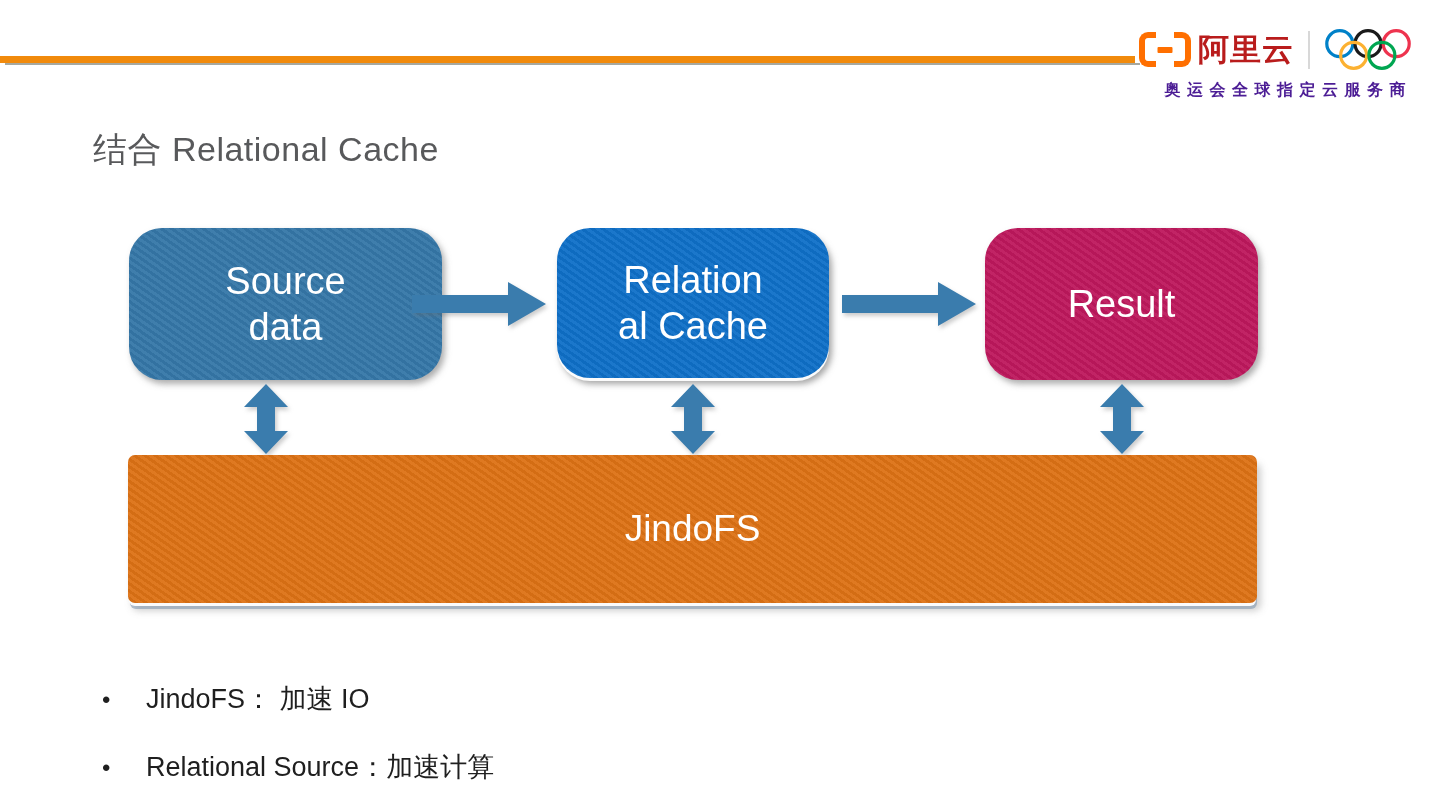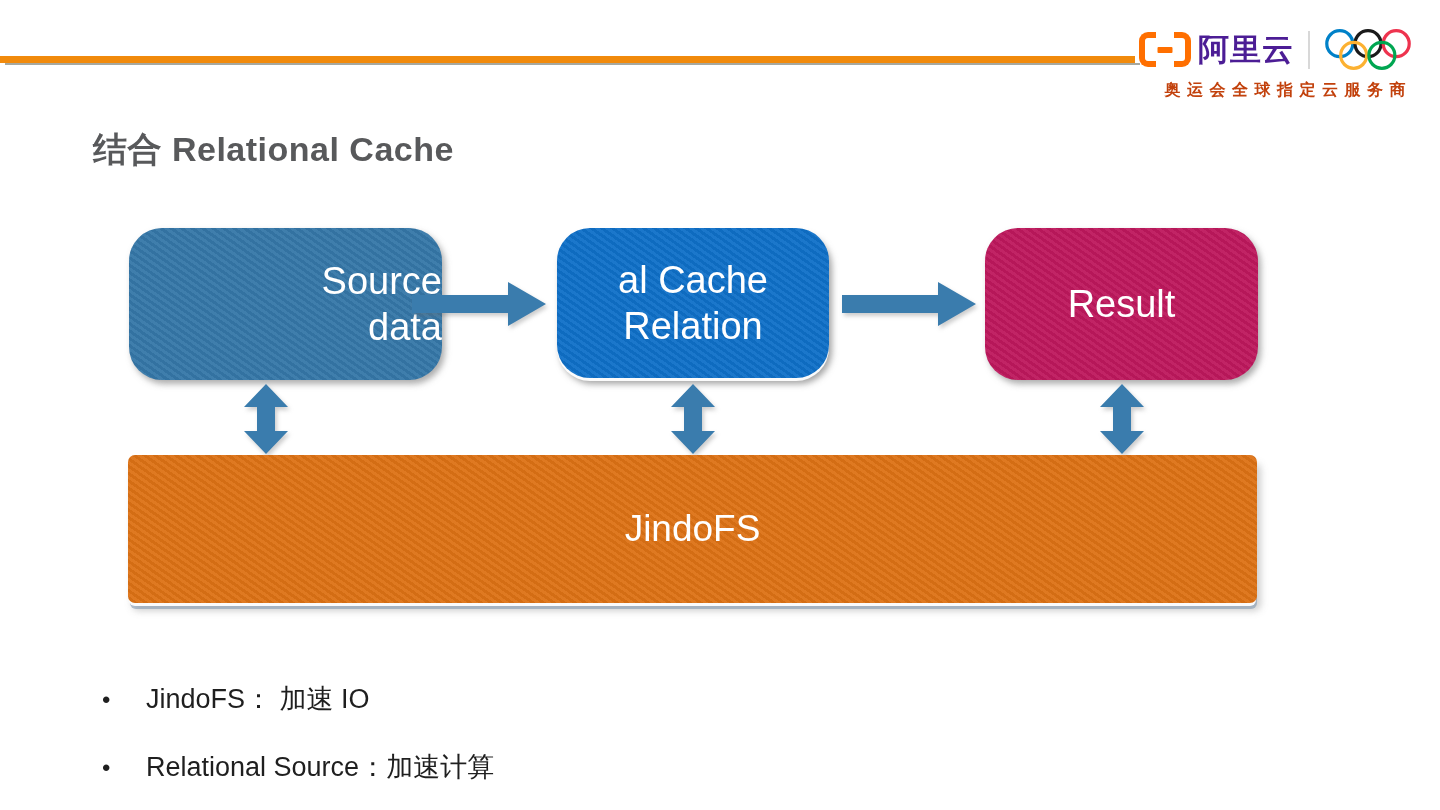--- a/index.html
+++ b/index.html
@@ -22,41 +22,41 @@
   .bracket { position:absolute; top:0; width:17px; height:35px; border:6px solid #FF6F00; box-sizing:border-box; }
   .bracket-left  { left:0;  border-right:none; border-radius:9px 0 0 9px; }
   .bracket-right { right:0; border-left:none;  border-radius:0 9px 9px 0; }
   .logo-dash { position:absolute; left:50%; top:50%; transform:translate(-50%,-50%);
     width:15px; height:6px; background:#FF6F00; border-radius:1px; }
   .logo-text { font-size:31px; font-weight:bold; color:#FF6F00; letter-spacing:1px;
     margin-left:7px; line-height:1; white-space:nowrap; }
   .brand-divider { width:2px; height:38px; background:#d8d8d8; margin:0 14px; }
   .rings { display:block; }
   .ring { fill:none; stroke-width:3.6; }
-  .tagline { margin-top:9px; font-size:16px; color:#c2410c; letter-spacing:6.5px;
+  .tagline { margin-top:9px; font-size:16px; color:#4c1d95; letter-spacing:6.5px;
     white-space:nowrap; font-weight:bold; }
 
   
-  .title { position:absolute; left:93px; top:127px; margin:0; font-weight:bold;
+  .title { position:absolute; left:93px; top:127px; margin:0; font-weight:normal;
     font-size:34px; color:#58595b; letter-spacing:.5px; white-space:nowrap; }
 
   
   .diagram { position:absolute; inset:0; }
   .node {
     position:absolute; border-radius:33px; color:#ffffff;
     display:flex; flex-direction:column; align-items:center; justify-content:center;
     text-align:center;
   }
   .node::before { 
     content:""; position:absolute; inset:0; border-radius:inherit; pointer-events:none;
     background:repeating-linear-gradient(35deg, rgba(255,255,255,.05) 0 3px, rgba(0,0,0,.045) 3px 6px);
   }
   .node-line { position:relative; font-size:38px; line-height:46px; }
   .node-source { left:129px; top:228px; width:313px; height:152px;
-    box-shadow:3px 4px 6px rgba(105,105,105,.55);align-items:flex-end; }
+    box-shadow:3px 4px 6px rgba(105,105,105,.55); }
   .node-cache  { left:557px; top:228px; width:272px; height:150px;
     box-shadow:0 3px 0 0 rgba(255,255,255,.95), 3px 6px 6px rgba(105,105,105,.6); }
   .node-result { left:985px; top:228px; width:273px; height:152px;
     box-shadow:3px 4px 6px rgba(105,105,105,.55); }
   .node-jindofs { left:128px; top:455px; width:1129px; height:148px; border-radius:24px;
     box-shadow:0 4px 0 -1px rgba(255,255,255,.95), 1px 7px 0 -1px rgba(125,150,175,.55), 4px 8px 7px rgba(120,120,120,.35); }
   .node-jindofs .node-line { font-size:37px; }
 
   .arrow { position:absolute; filter:drop-shadow(2px 3px 2px rgba(110,110,110,.35)); }
   .arrow-h1 { left:412px; top:282px; }
@@ -79,21 +79,21 @@
 
   <div class="top-rule" style="background-color: rgb(241, 138, 12);"></div>
 
   <div class="brand">
     <div class="brand-row">
       <span class="logo-mark">
         <span class="bracket bracket-left" style="border-color: rgb(255, 111, 0);"></span>
         <span class="logo-dash" style="background-color: rgb(255, 111, 0);"></span>
         <span class="bracket bracket-right" style="border-color: rgb(255, 111, 0);"></span>
       </span>
-      <span class="logo-text" style="color: #4c1d95;">阿里云</span>
+      <span class="logo-text" style="color: #b91c1c;">阿里云</span>
       <span class="brand-divider"></span>
       <svg class="rings" viewBox="0 0 98 48" width="88" height="43" aria-hidden="true">
         <circle class="ring" cx="17.5" cy="17.5" r="14.5" style="stroke: rgb(0, 129, 200);"></circle>
         <circle class="ring" cx="49" cy="17.5" r="14.5" style="stroke: rgb(26, 26, 26);"></circle>
         <circle class="ring" cx="80.5" cy="17.5" r="14.5" style="stroke: rgb(238, 51, 78);"></circle>
         <circle class="ring" cx="33" cy="30.5" r="14.5" style="stroke: rgb(252, 177, 49);"></circle>
         <circle class="ring" cx="64.5" cy="30.5" r="14.5" style="stroke: rgb(0, 166, 81);"></circle>
       </svg>
     </div>
     <div class="tagline">奥运会全球指定云服务商</div>
@@ -106,22 +106,22 @@
     <div class="node node-source" style="background-color: rgb(53, 119, 168);">
       <div class="node-line">Source</div>
       <div class="node-line">data</div>
     </div>
 
     <svg class="arrow arrow-h1" width="134" height="44" viewBox="0 0 134 44" aria-hidden="true">
       <path d="M0 13 L96 13 L96 0 L134 22 L96 44 L96 31 L0 31 Z" style="fill: rgb(58, 124, 173);"></path>
     </svg>
 
     <div class="node node-cache" style="background-color: rgb(15, 112, 200);">
+      <div class="node-line">Relation</div>
       <div class="node-line">al Cache</div>
-      <div class="node-line">Relation</div>
     </div>
 
     <svg class="arrow arrow-h2" width="134" height="44" viewBox="0 0 134 44" aria-hidden="true">
       <path d="M0 13 L96 13 L96 0 L134 22 L96 44 L96 31 L0 31 Z" style="fill: rgb(58, 124, 173);"></path>
     </svg>
 
     <div class="node node-result" style="background-color: #be185d;">
       <div class="node-line">Result</div>
     </div>
 

